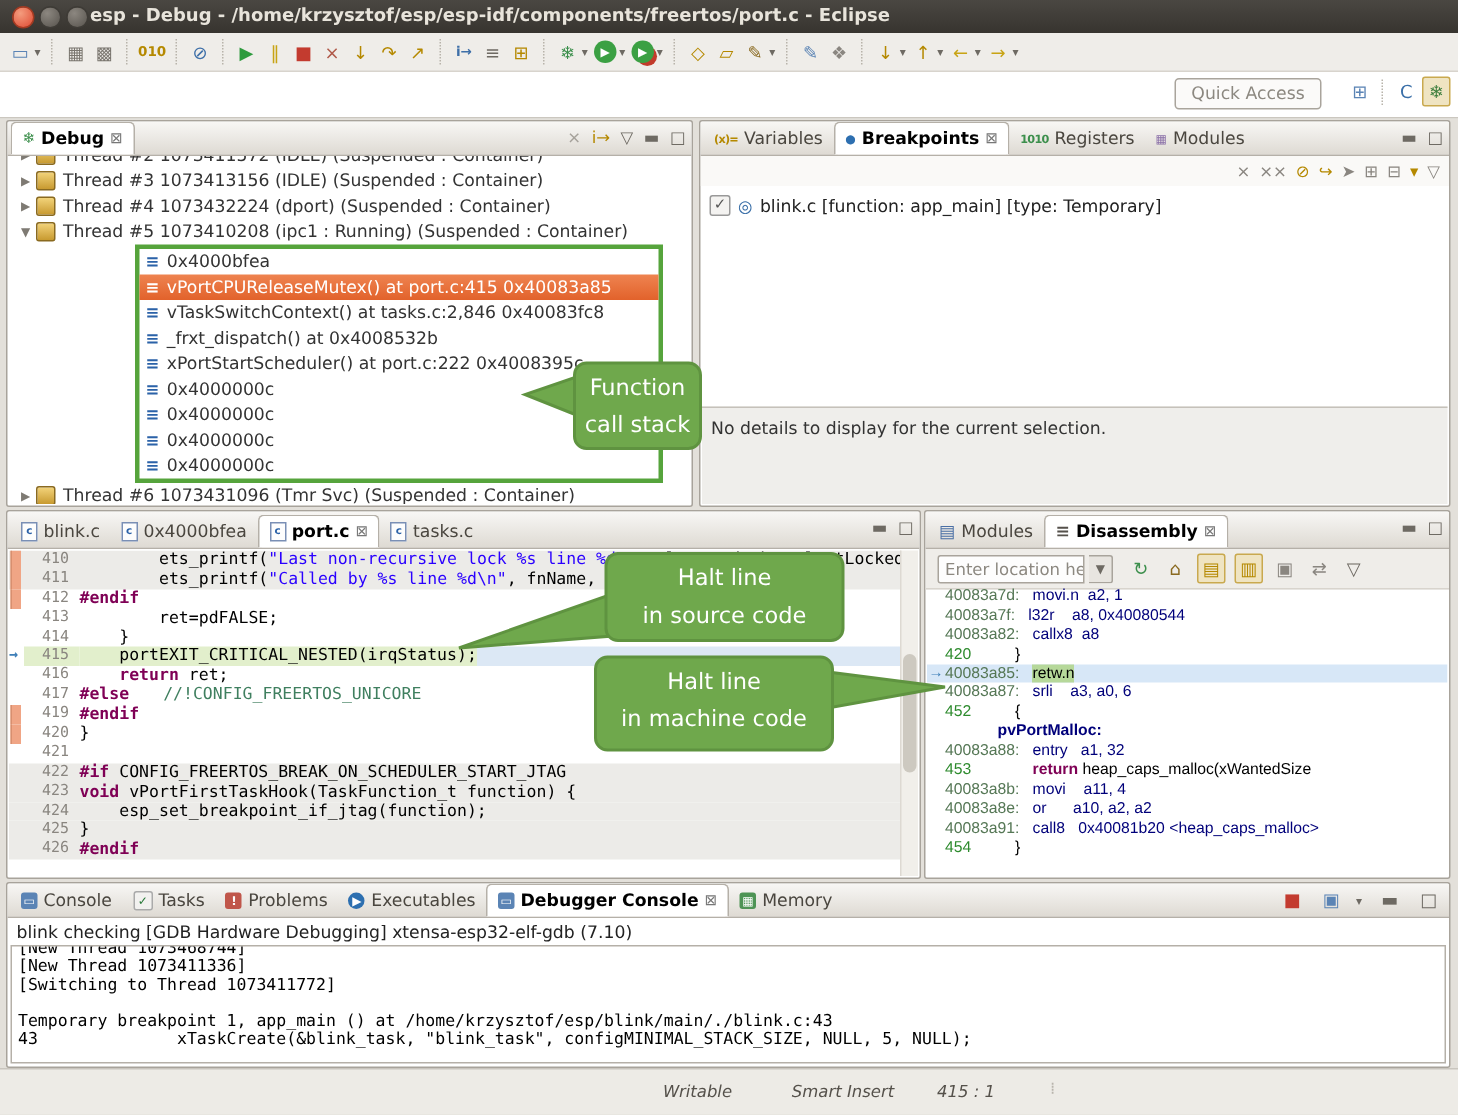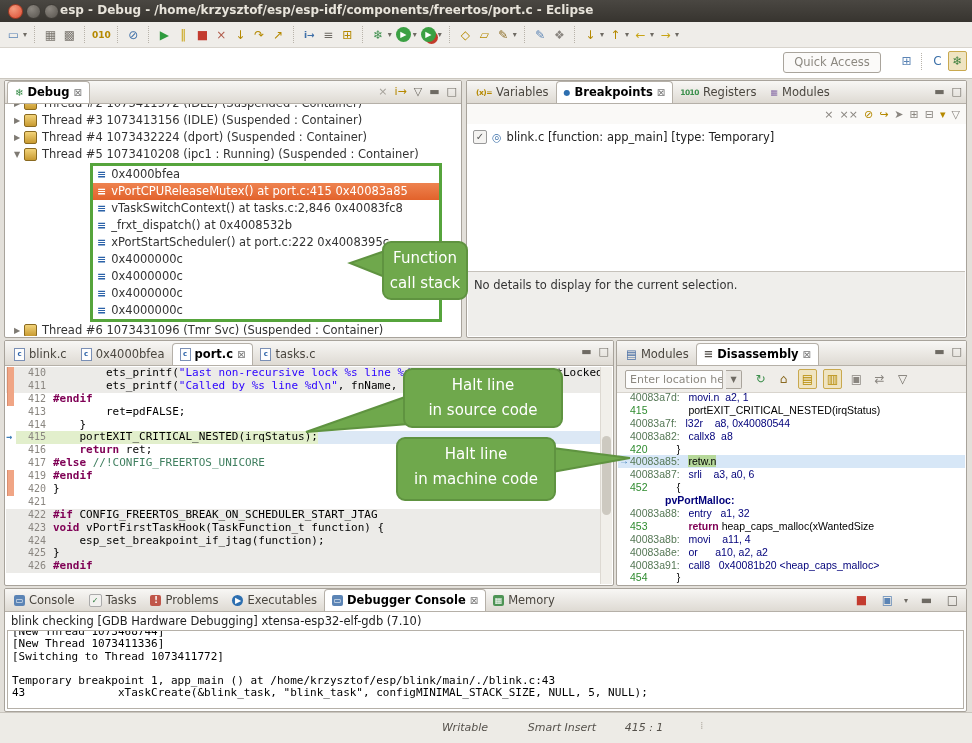--- a/index.html
+++ b/index.html
@@ -68,21 +68,21 @@
   .lnrow.inactive{background:#ECEBE8;}
   .ruler{width:10px;flex:0 0 auto;position:relative;}
   .mark{position:absolute;left:1px;top:0;width:6px;height:100%;background:#F0A585;border-left:1px solid #D88F6F;}
   .cur-arrow{position:absolute;left:0;top:0;color:#3E7FB8;font-weight:bold;font-size:10px;}
   .lnum{width:30px;flex:0 0 auto;text-align:right;padding-right:7px;color:#8A8680;font-size:10px;}
   .lcode{white-space:pre;flex:1;}
   .lnrow.halt .lcode{background:linear-gradient(90deg,#E2EFCC 0px,#E2EFCC 265px,#DCE8F5 265px);}
   .lnrow.halt .lnum{background:#E2EFCC;}
   .kw{color:#7F0055;font-weight:bold;}
   .str{color:#2A00FF;}
-  .com{color:#3F7F5F;}
+  .com{color:#3F7F5F;margin-left:16px;}
   #vscroll{position:absolute;right:1px;top:26px;bottom:1px;width:11px;background:#F1EFEA;border-left:1px solid #DDD9D2;}
   #vthumb{position:absolute;left:1px;right:1px;top:32%;height:36%;background:#CDC9C0;border-radius:5px;}
   
   #dis-toolbar{height:26px;background:#EFEDE9;border-bottom:1px solid #D8D4CD;display:flex;align-items:center;padding-left:8px;gap:3px;}
   #loc-input{width:92px;height:17px;border:1px solid #A9A49C;background:#FDFDFD;color:#8C8880;
     font-size:11px;line-height:17px;padding-left:4px;white-space:nowrap;overflow:hidden;border-radius:2px 0 0 2px;}
   #loc-drop{width:15px;height:17px;border:1px solid #A9A49C;border-left:none;background:#E8E5E0;
     font-size:8px;text-align:center;line-height:17px;color:#6E6A63;border-radius:0 2px 2px 0;}
   #disasm{position:absolute;left:1px;right:1px;top:50px;bottom:1px;overflow:hidden;
     font-family:Liberation Sans, sans-serif;font-size:10.5px;}
@@ -451,21 +451,20 @@
         <span class="ticon" style="color: rgb(138, 106, 32);">⌂</span>
         <span class="ticon pressed" style="color: rgb(181, 137, 0);">▤</span>
         <span class="ticon pressed" style="color: rgb(181, 137, 0);">▥</span>
         <span class="ticon" style="color: rgb(138, 134, 128);">▣</span>
         <span class="ticon" style="color: rgb(138, 134, 128);">⇄</span>
         <span class="ticon" style="color: rgb(110, 106, 99);">▽</span>
       </span>
   </div>
   <div id="disasm">
       <div class="disrow"><span class="addr">40083a7d:</span><span>   </span><span class="mn">movi.n</span><span>  </span><span class="op">a2, 1</span></div>
-      <div class="disrow"><span class="num">415</span><span>              </span><span>portEXIT_CRITICAL_NESTED(irqStatus)</span></div>
       <div class="disrow"><span class="addr">40083a7f:</span><span>   </span><span class="mn">l32r</span><span>    </span><span class="op">a8, 0x40080544</span></div>
       <div class="disrow"><span class="addr">40083a82:</span><span>   </span><span class="mn">callx8</span><span>  </span><span class="op">a8</span></div>
       <div class="disrow"><span class="num">420</span><span>          </span><span>}</span></div>
       <div class="disrow hl"><span class="dis-cur">→</span><span class="addr">40083a85:</span><span>   </span><span class="hlg">retw.n</span></div>
       <div class="disrow"><span class="addr">40083a87:</span><span>   </span><span class="mn">srli</span><span>    </span><span class="op">a3, a0, 6</span></div>
       <div class="disrow"><span class="num">452</span><span>          </span><span>{</span></div>
       <div class="disrow"><span>            </span><span class="lbl">pvPortMalloc:</span></div>
       <div class="disrow"><span class="addr">40083a88:</span><span>   </span><span class="mn">entry</span><span>   </span><span class="op">a1, 32</span></div>
       <div class="disrow"><span class="num">453</span><span>              </span><span class="kw">return</span><span> heap_caps_malloc(xWantedSize</span></div>
       <div class="disrow"><span class="addr">40083a8b:</span><span>   </span><span class="mn">movi</span><span>    </span><span class="op">a11, 4</span></div>

